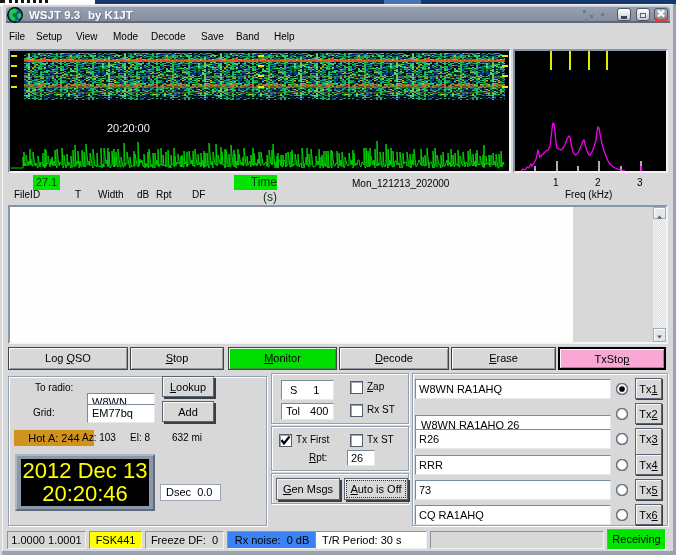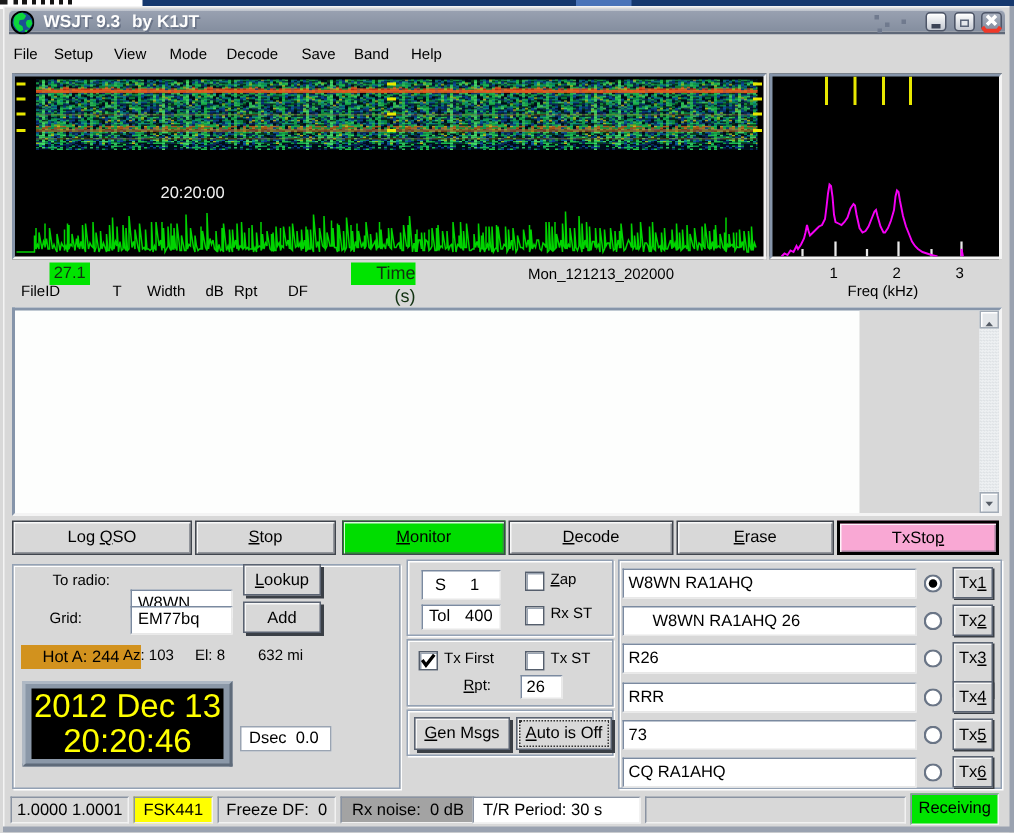--- a/index.html
+++ b/index.html
@@ -1756,21 +1756,21 @@
 <div class="abs btn" style="left:276px;top:478px;width:64px;height:22px;line-height:21px;box-shadow:inset 1px 1px 0 #f8f8f8, 2px 2px 0 #3a3f46;"><u>G</u>en Msgs</div>
 <div class="abs btn" style="left:344px;top:478px;width:64px;height:22px;line-height:21px;box-shadow:inset 1px 1px 0 #f8f8f8, 2px 2px 0 #3a3f46;outline:1px dotted #333;outline-offset:-3px;"><u>A</u>uto is Off</div>
 
 <div class="abs gbox" style="left:412px;top:373px;width:256px;height:153px;"></div>
 <div class="abs field" style="left:415px;top:379px;width:196px;height:20px;line-height:18px;padding-left:3px;">W8WN RA1AHQ</div>
 <svg class="abs" style="left:616px;top:383px;" width="12" height="12" viewBox="0 0 11 11">
     <circle cx="5.5" cy="5.5" r="5" fill="#fff" stroke="#6a7586" stroke-width="1.4"></circle>
     <circle cx="5.5" cy="5.5" r="2.6" fill="#000"></circle>
   </svg>
 <div class="abs btn" style="left:635px;top:378px;width:27px;height:21px;line-height:20px;box-shadow:inset 1px 1px 0 #f8f8f8, 1px 1px 0 #3a3f46;">Tx<u>1</u></div>
-<div class="abs field" style="left:415px;top:404px;width:196px;height:20px;line-height:18px;padding-left:19px;">W8WN RA1AHQ 26</div>
+<div class="abs field" style="left:415px;top:415px;width:196px;height:20px;line-height:18px;padding-left:5px;">W8WN RA1AHQ 26</div>
 <svg class="abs" style="left:616px;top:408px;" width="12" height="12" viewBox="0 0 11 11">
     <circle cx="5.5" cy="5.5" r="5" fill="#fff" stroke="#6a7586" stroke-width="1.4"></circle>
   </svg>
 <div class="abs btn" style="left:635px;top:403px;width:27px;height:21px;line-height:20px;box-shadow:inset 1px 1px 0 #f8f8f8, 1px 1px 0 #3a3f46;">Tx<u>2</u></div>
 <div class="abs field" style="left:415px;top:429px;width:196px;height:20px;line-height:18px;padding-left:3px;">R26</div>
 <svg class="abs" style="left:616px;top:433px;" width="12" height="12" viewBox="0 0 11 11">
     <circle cx="5.5" cy="5.5" r="5" fill="#fff" stroke="#6a7586" stroke-width="1.4"></circle>
   </svg>
 <div class="abs btn" style="left:635px;top:428px;width:27px;height:37px;line-height:20px;box-shadow:inset 1px 1px 0 #f8f8f8, 1px 1px 0 #3a3f46;">Tx<u>3</u></div>
 <div class="abs field" style="left:415px;top:455px;width:196px;height:20px;line-height:18px;padding-left:3px;">RRR</div>
@@ -1785,16 +1785,16 @@
 <div class="abs btn" style="left:635px;top:479px;width:27px;height:21px;line-height:20px;box-shadow:inset 1px 1px 0 #f8f8f8, 1px 1px 0 #3a3f46;">Tx<u>5</u></div>
 <div class="abs field" style="left:415px;top:505px;width:196px;height:20px;line-height:18px;padding-left:3px;">CQ RA1AHQ</div>
 <svg class="abs" style="left:616px;top:509px;" width="12" height="12" viewBox="0 0 11 11">
     <circle cx="5.5" cy="5.5" r="5" fill="#fff" stroke="#6a7586" stroke-width="1.4"></circle>
   </svg>
 <div class="abs btn" style="left:635px;top:504px;width:27px;height:21px;line-height:20px;box-shadow:inset 1px 1px 0 #f8f8f8, 1px 1px 0 #3a3f46;">Tx<u>6</u></div>
 
 <div class="abs" style="left:7px;top:531px;width:79px;height:18px;background:#d8d8d8;border:1px solid;border-color:#8a93a2 #f2f2f2 #f2f2f2 #8a93a2;font-size:11px;line-height:16px;text-align:center;">1.0000 1.0001</div>
 <div class="abs" style="left:89px;top:531px;width:53px;height:18px;background:#ffff00;border:1px solid;border-color:#8a93a2 #f2f2f2 #f2f2f2 #8a93a2;font-size:11px;line-height:16px;text-align:center;">FSK441</div>
 <div class="abs" style="left:145px;top:531px;width:79px;height:18px;background:#d8d8d8;border:1px solid;border-color:#8a93a2 #f2f2f2 #f2f2f2 #8a93a2;font-size:11px;line-height:16px;text-align:center;">Freeze DF:&nbsp;&nbsp;0</div>
-<div class="abs" style="left:227px;top:531px;width:90px;height:18px;background:#a3a3a3;border:1px solid;border-color:#8a93a2 #f2f2f2 #f2f2f2 #8a93a2;font-size:11px;line-height:16px;text-align:center;">Rx noise:&nbsp; 0 dB</div>
+<div class="abs" style="left:227px;top:531px;width:90px;height:18px;background:#3b82f6;border:1px solid;border-color:#8a93a2 #f2f2f2 #f2f2f2 #8a93a2;font-size:11px;line-height:16px;text-align:center;">Rx noise:&nbsp; 0 dB</div>
 <div class="abs" style="left:315px;top:531px;width:112px;height:18px;background:#fff;border:1px solid;border-color:#8a93a2 #f2f2f2 #f2f2f2 #8a93a2;font-size:11px;line-height:16px;text-align:left;padding-left:6px;">T/R Period: 30 s</div>
 <div class="abs" style="left:430px;top:531px;width:174px;height:18px;background:#d8d8d8;border:1px solid;border-color:#8a93a2 #f2f2f2 #f2f2f2 #8a93a2;font-size:11px;line-height:16px;text-align:center;"></div>
 <div class="abs" style="left:607px;top:529px;width:59px;height:21px;background:#00e400;border:1px solid;border-color:#8a93a2 #f2f2f2 #f2f2f2 #8a93a2;font-size:11px;line-height:19px;text-align:center;">Receiving</div>
 
 </body></html>

